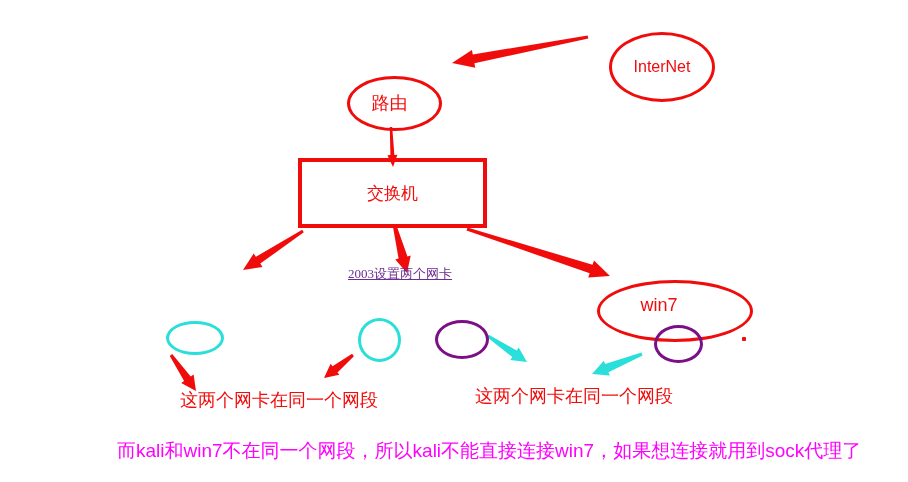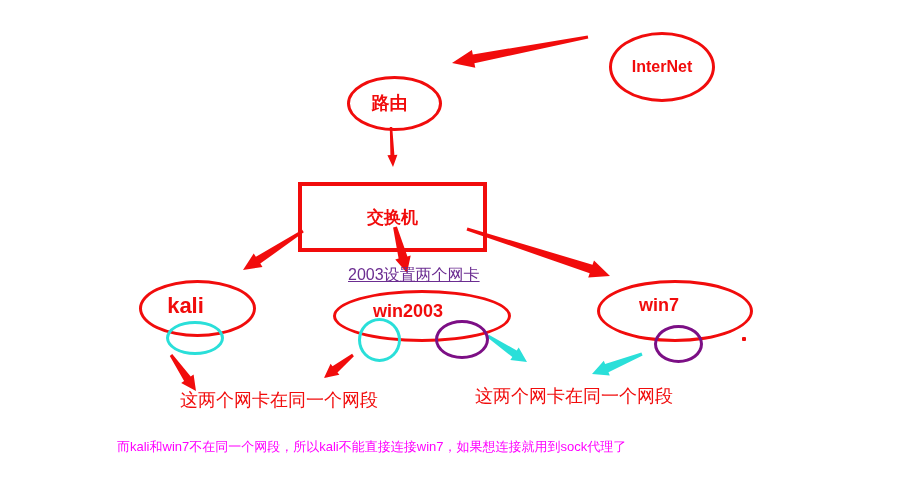--- a/index.html
+++ b/index.html
@@ -7,45 +7,45 @@
     --cyan:#2adfd9;
     --purple:#7c0f85;
     --magenta:#ff00ff;
     --note-purple:#6b2d91;
   }
   html,body{margin:0;padding:0;background:#ffffff;}
   body{font-family:"Liberation Sans","DejaVu Sans",sans-serif;}
   .canvas{position:relative;width:908px;height:482px;background:#ffffff;overflow:hidden;}
   .arrow-layer{position:absolute;left:0;top:0;width:908px;height:482px;pointer-events:none;}
 
-  .node{position:absolute;display:flex;align-items:center;justify-content:center;color:var(--red);font-weight:bold;}
+  .node{position:absolute;display:flex;align-items:center;justify-content:center;color:var(--red);}
   .ellipse{border-radius:50%;}
 
   #n-internet{left:609px;top:32px;width:100px;height:64px;border:3px solid var(--red);font-size:16px;}
   #n-router{left:347px;top:76px;width:89px;height:49px;border:3px solid var(--red);font-size:18px;}
   #n-router .lbl{transform:translate(-5px,-1px);}
-  #n-switch{left:298px;top:158px;width:181px;height:62px;border:4px solid var(--red);font-size:17px;margin-top:24px;}
+  #n-switch{left:298px;top:158px;width:181px;height:62px;border:4px solid var(--red);font-size:17px;}
   #n-kali{left:139px;top:280px;width:111px;height:51px;border:3.5px solid var(--red);font-size:22px;}
   #n-kali .lbl{transform:translate(-12px,-3px);}
   #n-win2003{left:333px;top:290px;width:172px;height:46px;border:3.5px solid var(--red);font-size:18px;}
   #n-win2003 .lbl{transform:translate(-14px,-5px);}
   #n-win7{left:597px;top:280px;width:150px;height:56px;border:3.5px solid var(--red);font-size:18px;}
   #n-win7 .lbl{transform:translate(-16px,-6px);text-align:right;}
 
   .nic{position:absolute;border-radius:50%;}
   #nic-kali{left:166px;top:321px;width:52px;height:28px;border:3.5px solid var(--cyan);}
   #nic-2003-a{left:358px;top:318px;width:37px;height:38px;border:3.5px solid var(--cyan);}
   #nic-2003-b{left:435px;top:320px;width:48px;height:33px;border:3.5px solid var(--purple);}
   #nic-win7{left:654px;top:325px;width:43px;height:32px;border:3.5px solid var(--purple);}
 
   .txt{position:absolute;white-space:nowrap;}
-  #note-nic{left:348px;top:265px;font-size:16px;color:var(--note-purple);text-decoration:underline;}
+  #note-nic{left:348px;top:265px;font-size:13px;color:var(--note-purple);text-decoration:underline;font-family:Liberation Serif, serif;}
   #seg-left{left:180px;top:388px;font-size:18px;color:var(--red);}
   #seg-right{left:475px;top:384px;font-size:18px;color:var(--red);}
-  #bottom-note{left:117px;top:438px;font-size:13px;color:var(--magenta);}
+  #bottom-note{left:117px;top:438px;font-size:19px;color:var(--magenta);}
 
   #stray-dot{position:absolute;left:742px;top:337px;width:4px;height:4px;background:var(--red);border-radius:1px;}
 </style>
 </head>
 <body>
 
 <div class="canvas">
 
   <svg class="arrow-layer" viewBox="0 0 908 482">
     <polygon fill="#f10c0c" points="587.7,35.5 472.8,54.5 471.9,50.1 452,63 475.3,67.7 474.4,63.3 588.3,38.5"></polygon>
@@ -64,27 +64,21 @@
   </div>
 
   <div id="n-router" class="node ellipse">
     <span class="lbl">路由</span>
   </div>
 
   <div id="n-switch" class="node">
     <span class="lbl">交换机</span>
   </div>
 
-  <div id="n-kali" class="node ellipse">
-    <span class="lbl">kali</span>
-  </div>
 
-  <div id="n-win2003" class="node ellipse">
-    <span class="lbl">win2003</span>
-  </div>
 
   <div id="n-win7" class="node ellipse">
     <span class="lbl">win7</span>
   </div>
 
   <div id="nic-kali" class="nic"></div>
   <div id="nic-2003-a" class="nic"></div>
   <div id="nic-2003-b" class="nic"></div>
   <div id="nic-win7" class="nic"></div>
 

